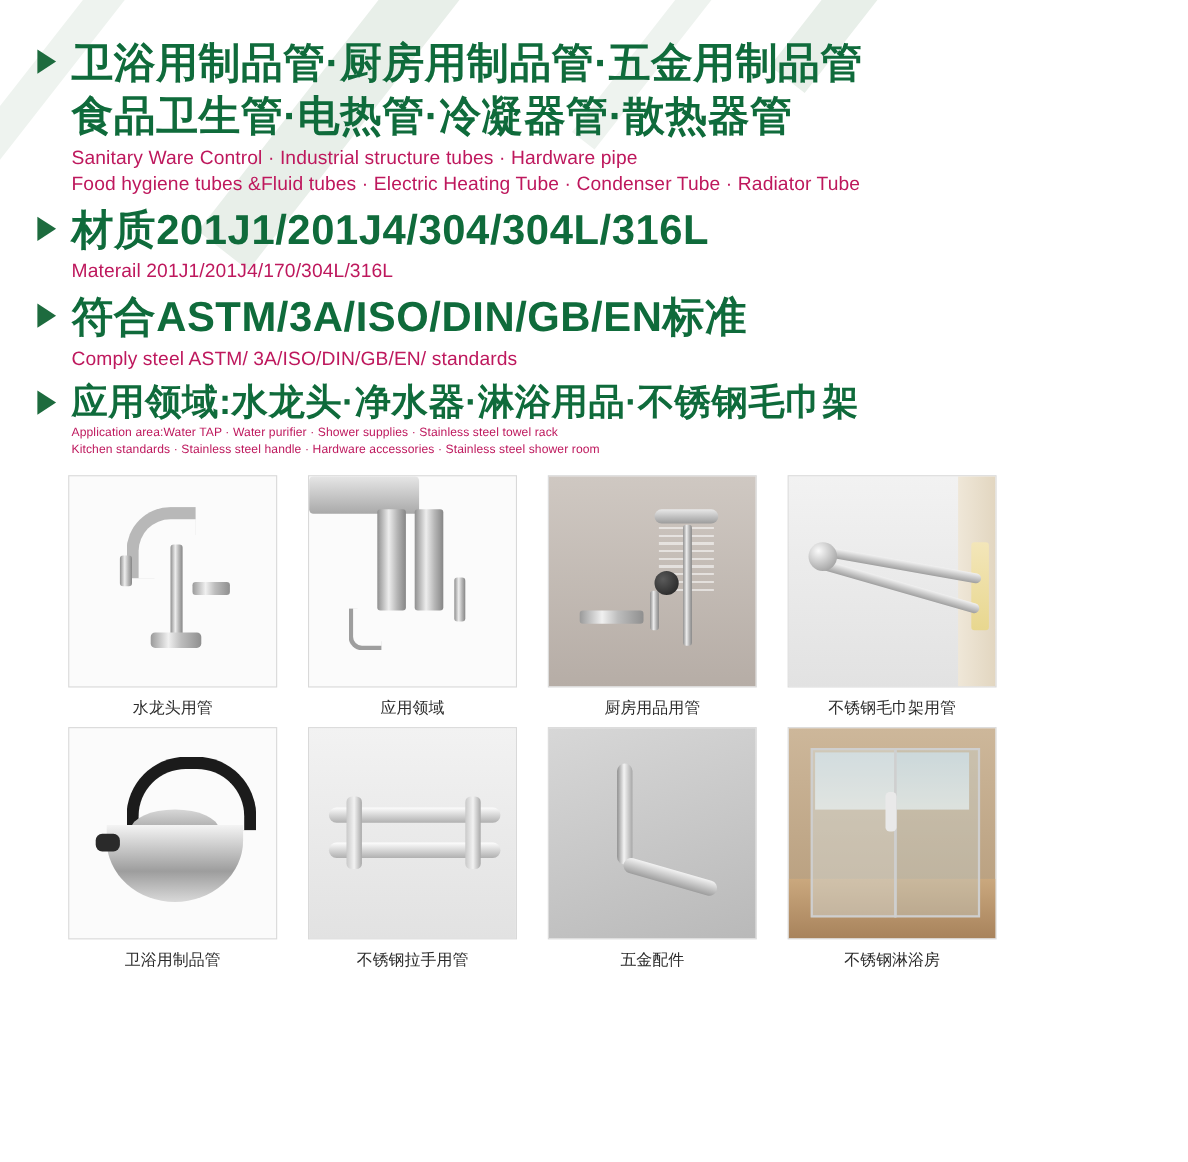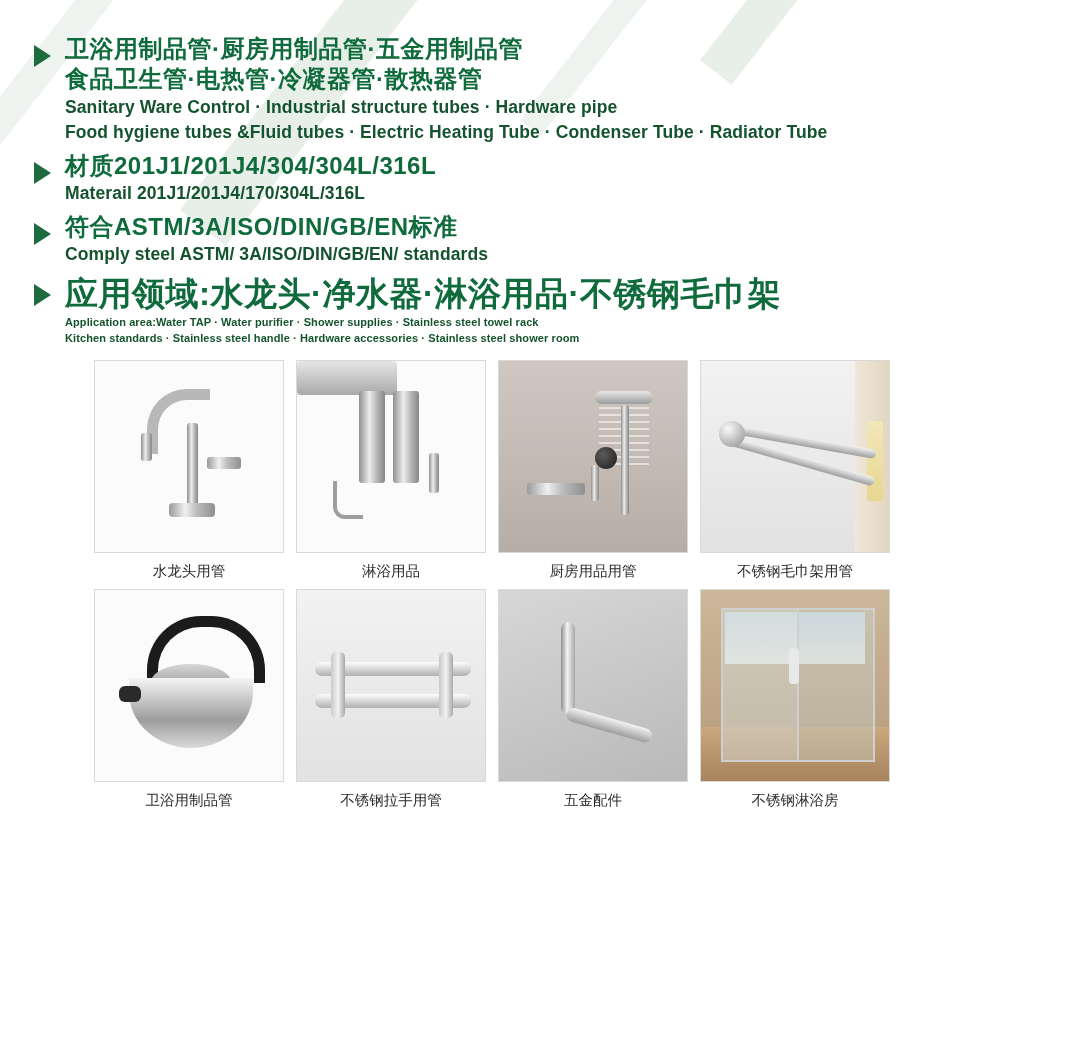--- a/index.html
+++ b/index.html
@@ -57,45 +57,44 @@
     border-left: 17px solid #1d6b3e;
     margin-top: 11px;
     margin-right: 14px;
     flex: 0 0 auto;
   }
   .texts { flex: 1 1 auto; }
 
   .cn-head {
     color: #0f6b3b;
     font-weight: bold;
-    font-size: 24px;
+    font-size: 38px;
     line-height: 1.27;
     letter-spacing: 0.5px;
     white-space: nowrap;
   }
   .cn-head.small { font-size: 33px; }
   .en-line {
-    color: #14532d;
+    color: #be185d;
     font-size: 17.5px;
-    font-weight: bold;
+    font-weight: normal;
     line-height: 1.42;
     letter-spacing: 0.1px;
     white-space: nowrap;
   }
   .en-line.sm { font-size: 11px; }
 
   .gallery {
     margin-top: 14px;
     padding-left: 28px;
   }
   .grid-row {
     display: flex;
-    gap: 12px;
+    gap: 28px;
     margin-bottom: 8px;
-    margin-left: 32px;
   }
   .cell {
     width: 190px;
     display: flex;
     flex-direction: column;
     align-items: center;
   }
   .photo {
     width: 190px;
     height: 193px;
@@ -291,21 +290,21 @@
       </div>
 
       <div class="cell">
         <div class="photo ph-bg-white">
           <div class="metal-v pu-c1"></div>
           <div class="metal-v pu-c2"></div>
           <div class="pu-base"></div>
           <div class="metal-v pu-tap"></div>
           <div class="pu-tube"></div>
         </div>
-        <div class="cap">淋浴用品</div>
+        <div class="cap">应用领域</div>
       </div>
 
       <div class="cell">
         <div class="photo ph-bg-tile">
           <div class="sh-head"></div>
           <div class="sh-spray"></div>
           <div class="metal-v sh-rail"></div>
           <div class="metal-v sh-hand"></div>
           <div class="sh-knob"></div>
           <div class="metal sh-valve"></div>

